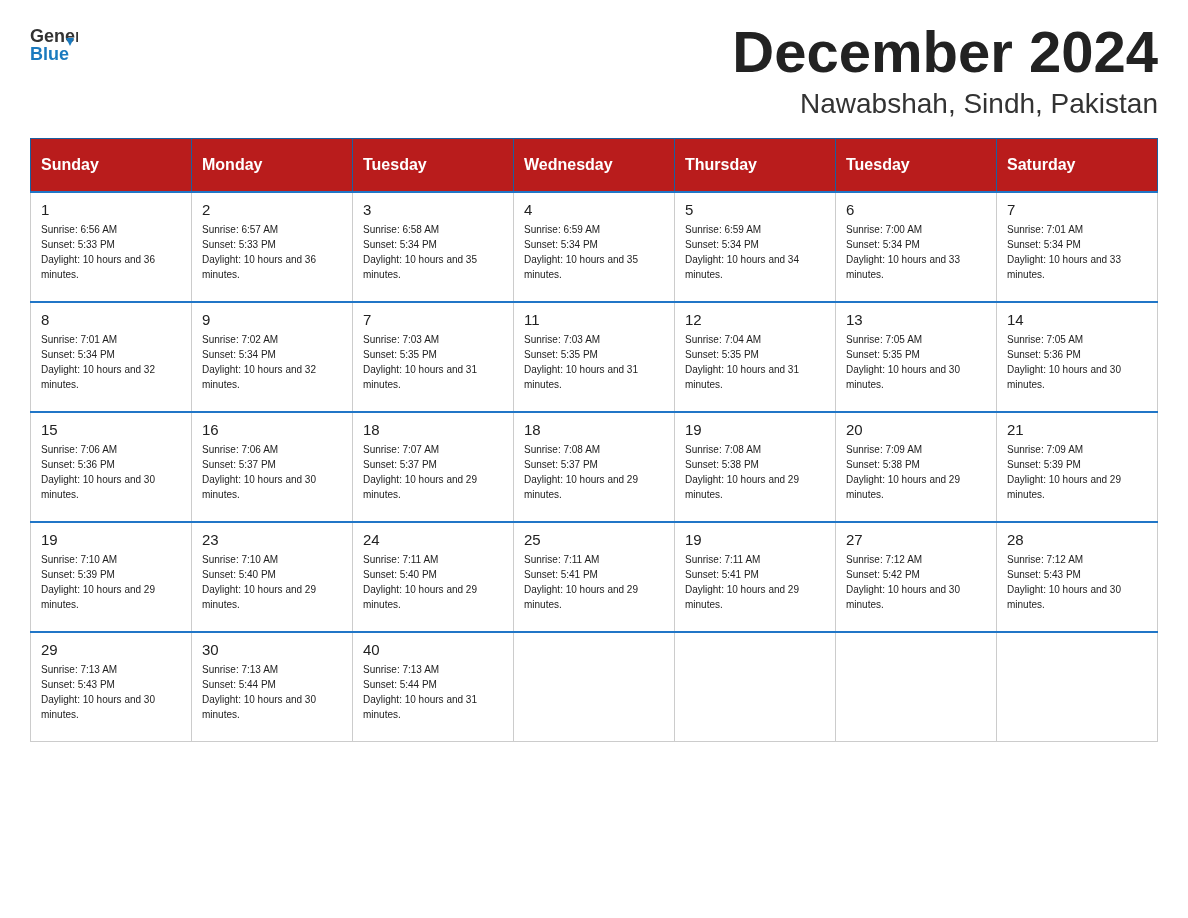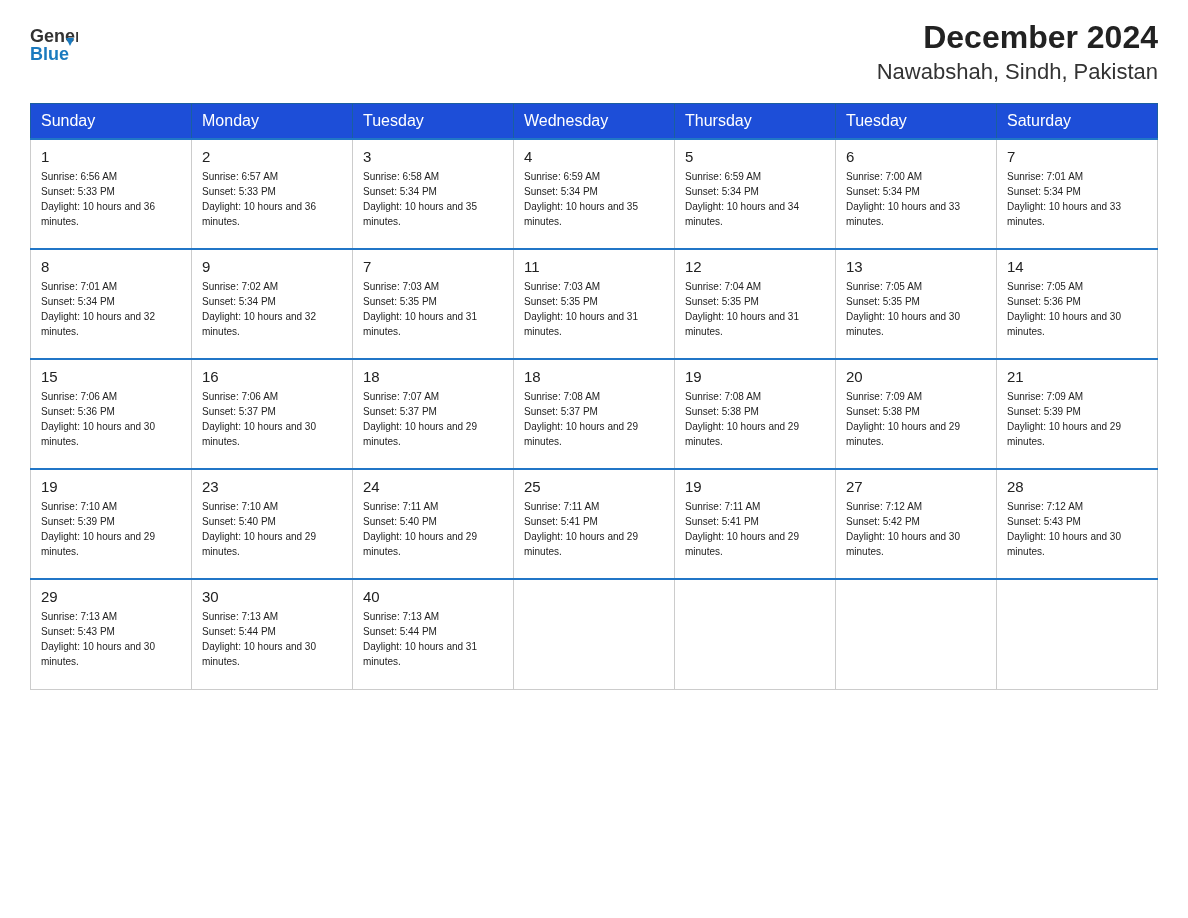--- a/index.html
+++ b/index.html
@@ -18,41 +18,41 @@
     }
     .logo {
       display: flex;
       align-items: center;
       gap: 4px;
     }
     .title-block {
       text-align: right;
     }
     .month-title {
-      font-size: 32px;
+      font-size: 58px;
       font-weight: bold;
       color: #222;
       line-height: 1.1;
     }
     .location-title {
-      font-size: 22px;
+      font-size: 28px;
       color: #333;
       margin-top: 4px;
     }
     .calendar-table {
       width: 100%;
       border-collapse: collapse;
       table-layout: fixed;
     }
     .calendar-table thead th {
-      background-color: #1d4ed8;
+      background-color: #b91c1c;
       color: #fff;
       font-size: 16px;
-      font-weight: normal;
-      padding: 8px 10px;
+      font-weight: bold;
+      padding: 17px 10px;
       text-align: left;
       border: 1px solid #1a5fa0;
     }
     .calendar-table tbody td {
       vertical-align: top;
       padding: 8px 10px;
       font-size: 13px;
       color: #222;
       border: 1px solid #ccc;
       border-top: 2px solid #2176c7;

